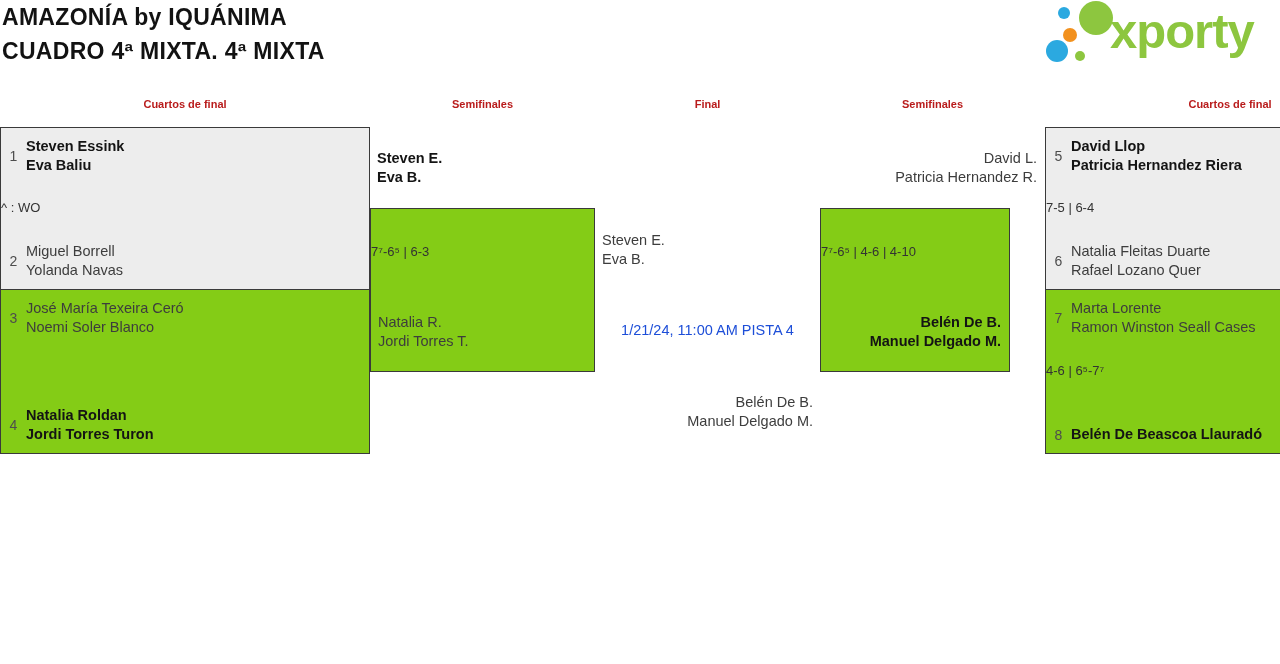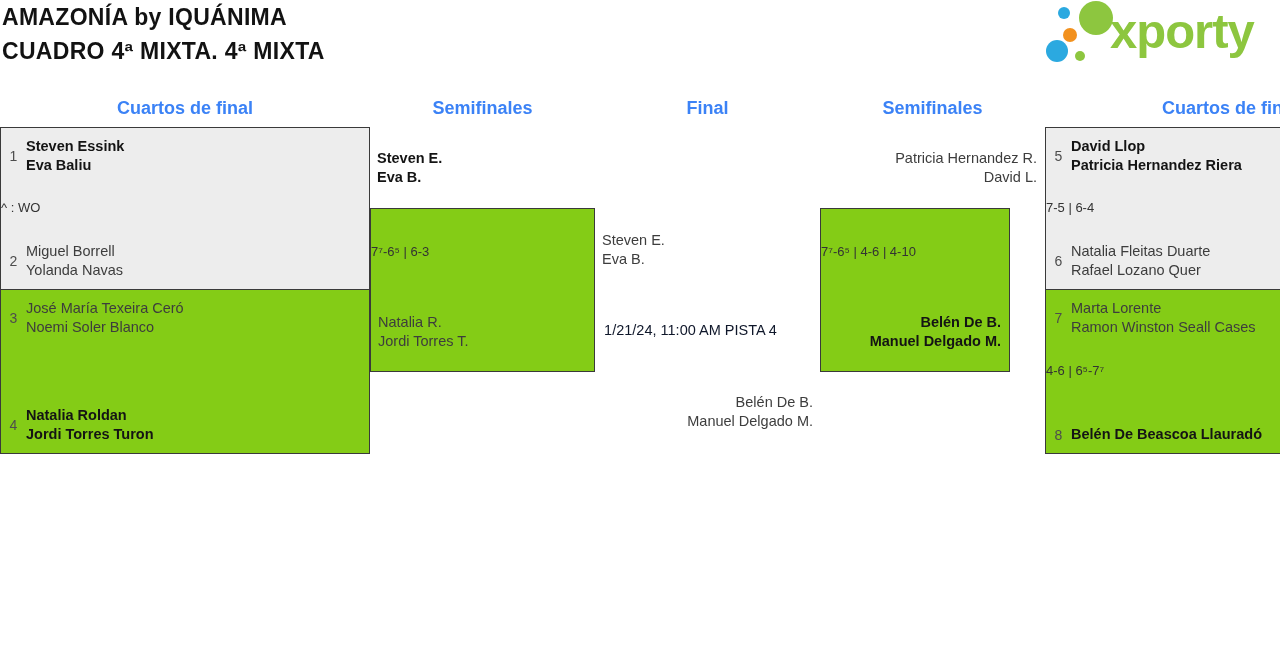--- a/index.html
+++ b/index.html
@@ -3,21 +3,21 @@
 <meta charset="utf-8">
 <style>
   * { margin:0; padding:0; box-sizing:border-box; }
   html,body { background:#fff; }
   body { font-family:"Liberation Sans", sans-serif; }
   .page { position:relative; width:1280px; height:664px; background:#ffffff; overflow:hidden; }
   .abs { position:absolute; }
 
   .title { position:absolute; font-size:23px; font-weight:700; color:#121212; letter-spacing:.3px; white-space:nowrap; }
 
-  .round-header { position:absolute; top:98px; font-size:18px; font-weight:700; color:#3b82f6; text-align:center; white-space:nowrap; }
+  .round-header { position:absolute; top:98px; font-size:11px; font-weight:700; color:#b91c1c; text-align:center; white-space:nowrap; }
 
   .match { position:absolute; border:1px solid #3a3a3a; background:#84cc16; }
   .match.gray { background:#ededed; }
 
   .team { position:absolute; left:0; display:flex; align-items:center; }
   .team-top { top:9px; }
   .team-bottom { bottom:9px; }
   .seed { flex:0 0 25px; width:25px; text-align:center; font-size:14px; color:#4d4d4d; }
   .names { display:flex; flex-direction:column; }
   .pname { font-size:14.5px; line-height:19px; color:#3d3d3d; white-space:nowrap; }
@@ -95,29 +95,29 @@
     <div class="abs" style="left:7px;top:104px">
       <div class="pname">Natalia R.</div>
       <div class="pname">Jordi Torres T.</div>
     </div>
   </div>
 
   <div class="abs" style="left:602px;top:231px">
     <div class="pname">Steven E.</div>
     <div class="pname">Eva B.</div>
   </div>
-  <div class="abs" style="left:578px;top:322px;width:225px;text-align:center;font-size:14.5px;color:#0f172a;white-space:nowrap">1/21/24, 11:00 AM PISTA 4</div>
+  <div class="abs" style="left:595px;top:322px;width:225px;text-align:center;font-size:14.5px;color:#1d4ed8;white-space:nowrap">1/21/24, 11:00 AM PISTA 4</div>
   <div class="abs" style="left:595px;top:393px;width:218px;text-align:right">
     <div class="pname">Belén De B.</div>
     <div class="pname">Manuel Delgado M.</div>
   </div>
 
   <div class="abs" style="left:820px;top:149px;width:217px;text-align:right">
+    <div class="pname">David L.</div>
     <div class="pname">Patricia Hernandez R.</div>
-    <div class="pname">David L.</div>
   </div>
   <div class="match" style="left:820px;top:208px;width:190px;height:164px">
     <div class="score" style="top:35px">7⁷-6⁵ | 4-6 | 4-10</div>
     <div class="abs" style="right:8px;top:104px;text-align:right">
       <div class="pname win">Belén De B.</div>
       <div class="pname win">Manuel Delgado M.</div>
     </div>
   </div>
 
   <div class="match gray" style="left:1045px;top:127px;width:370px;height:163px">

